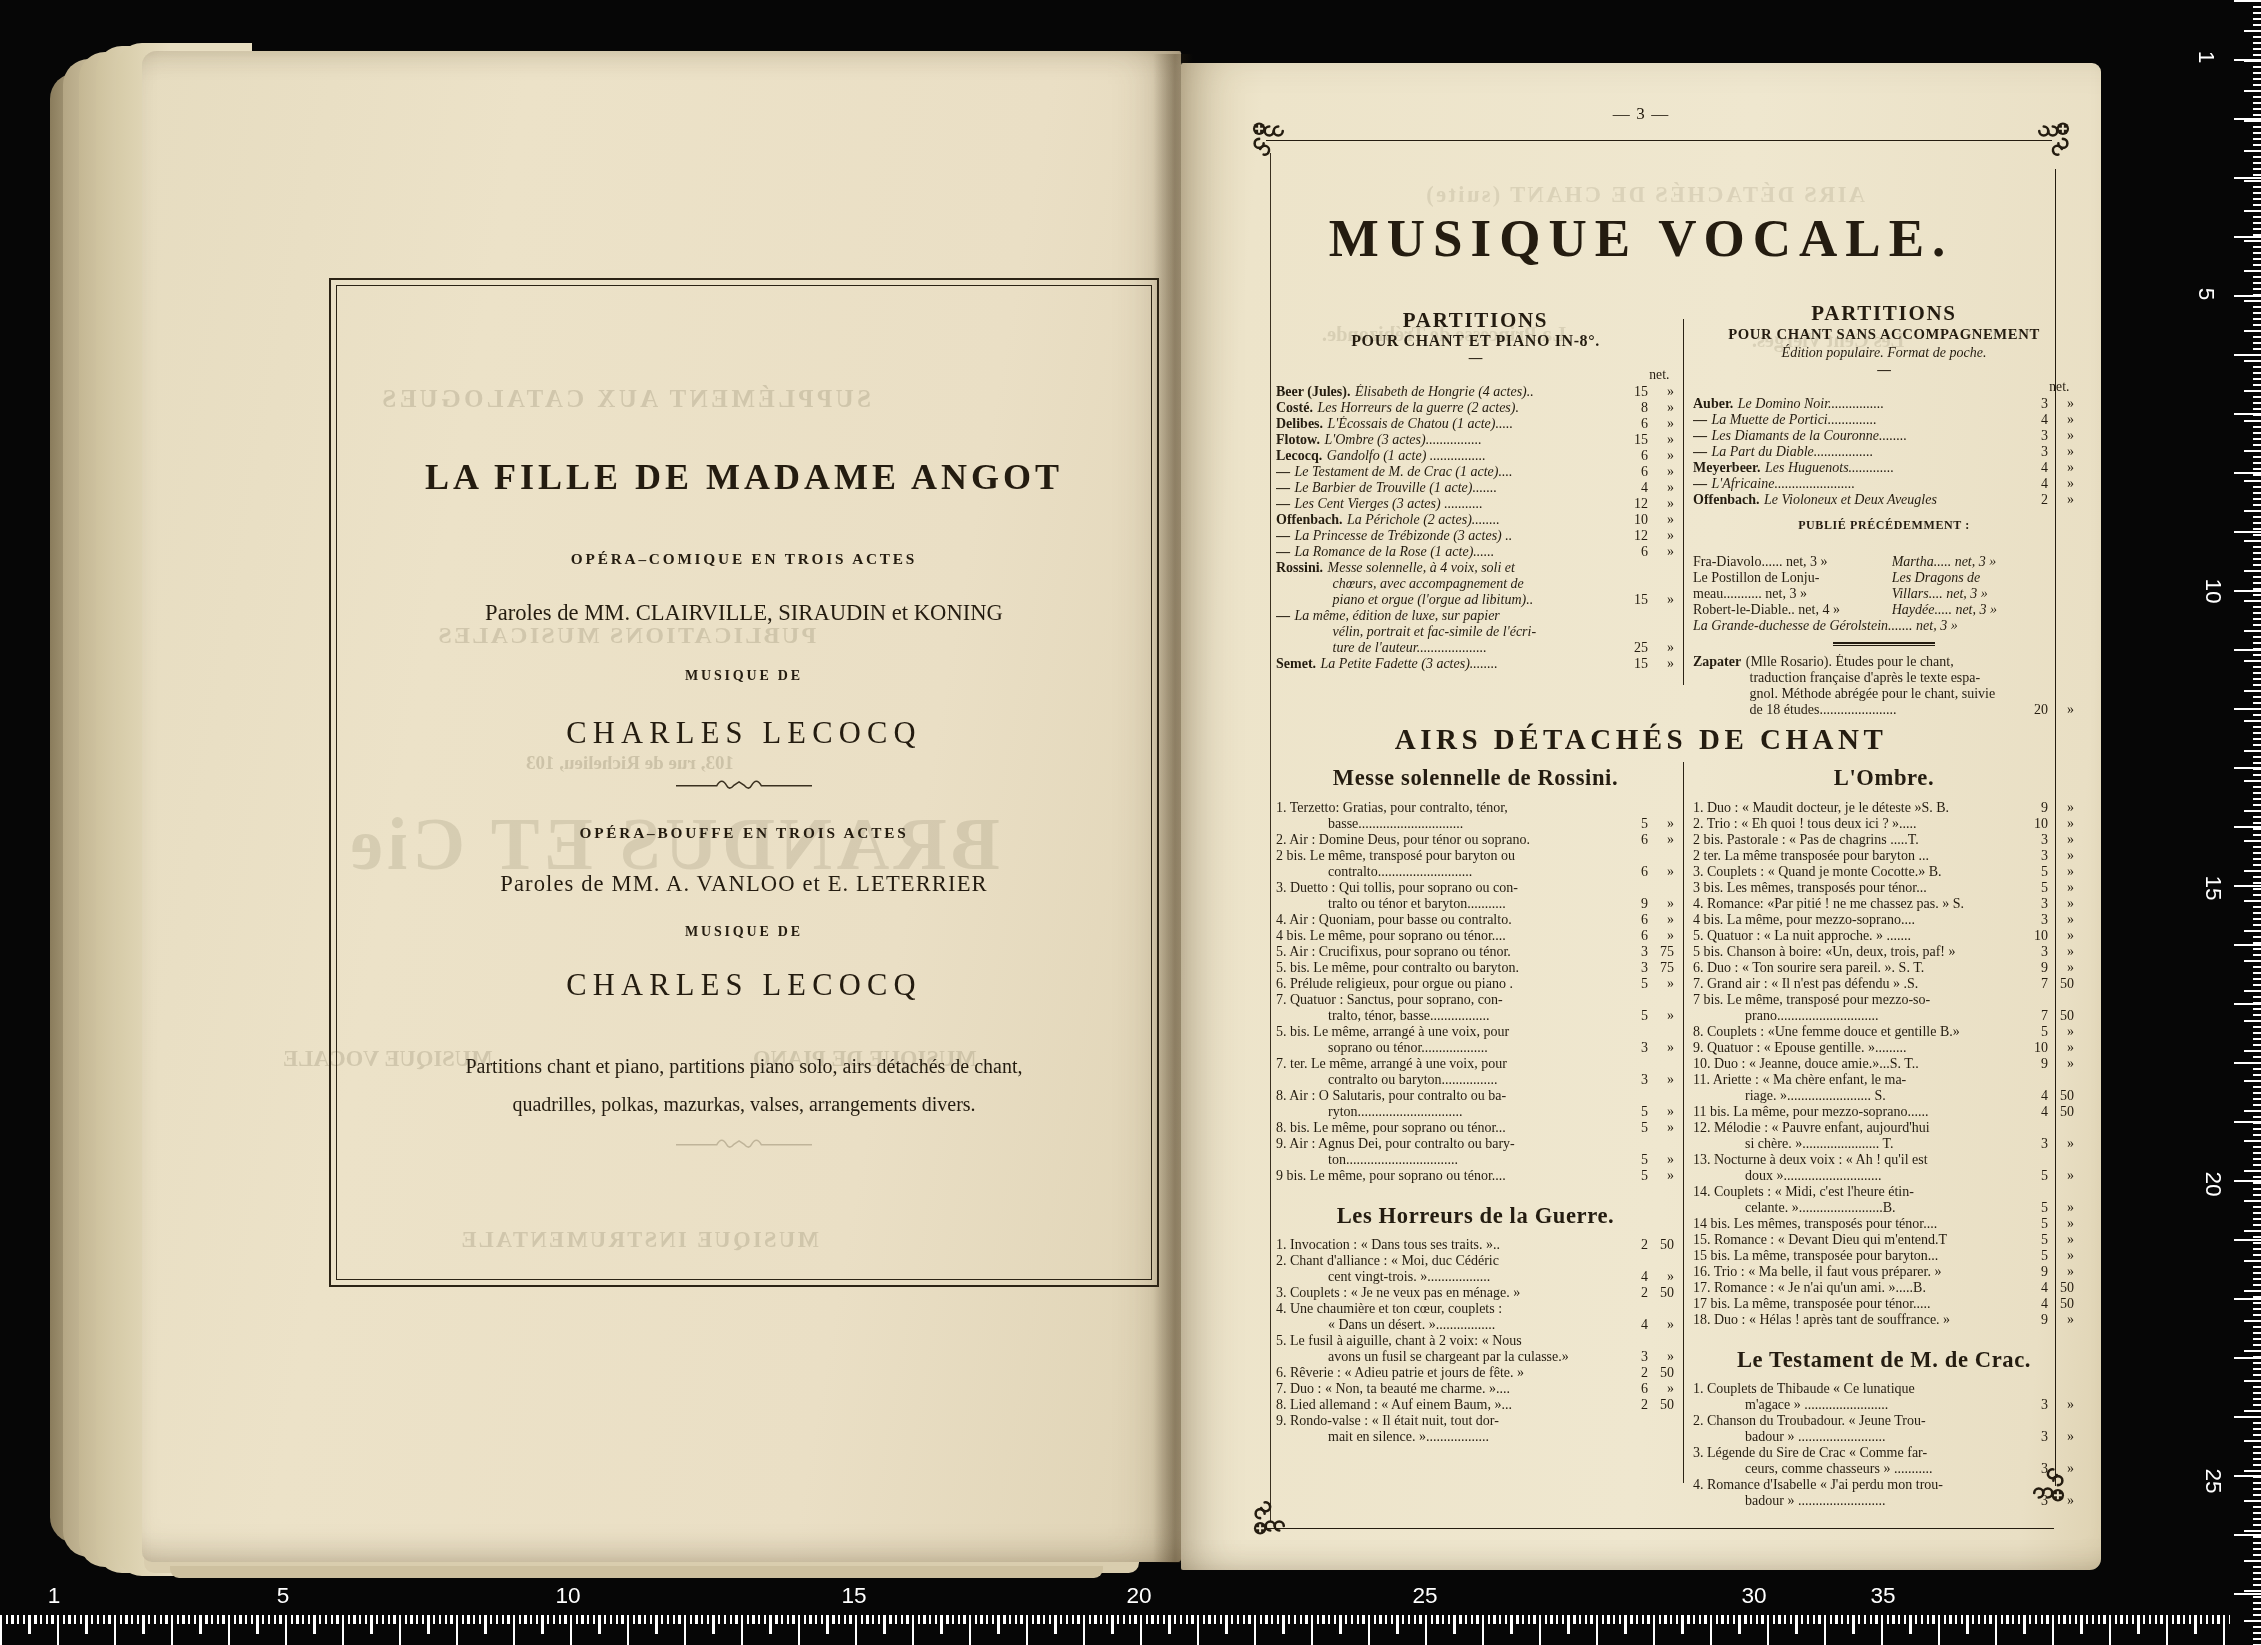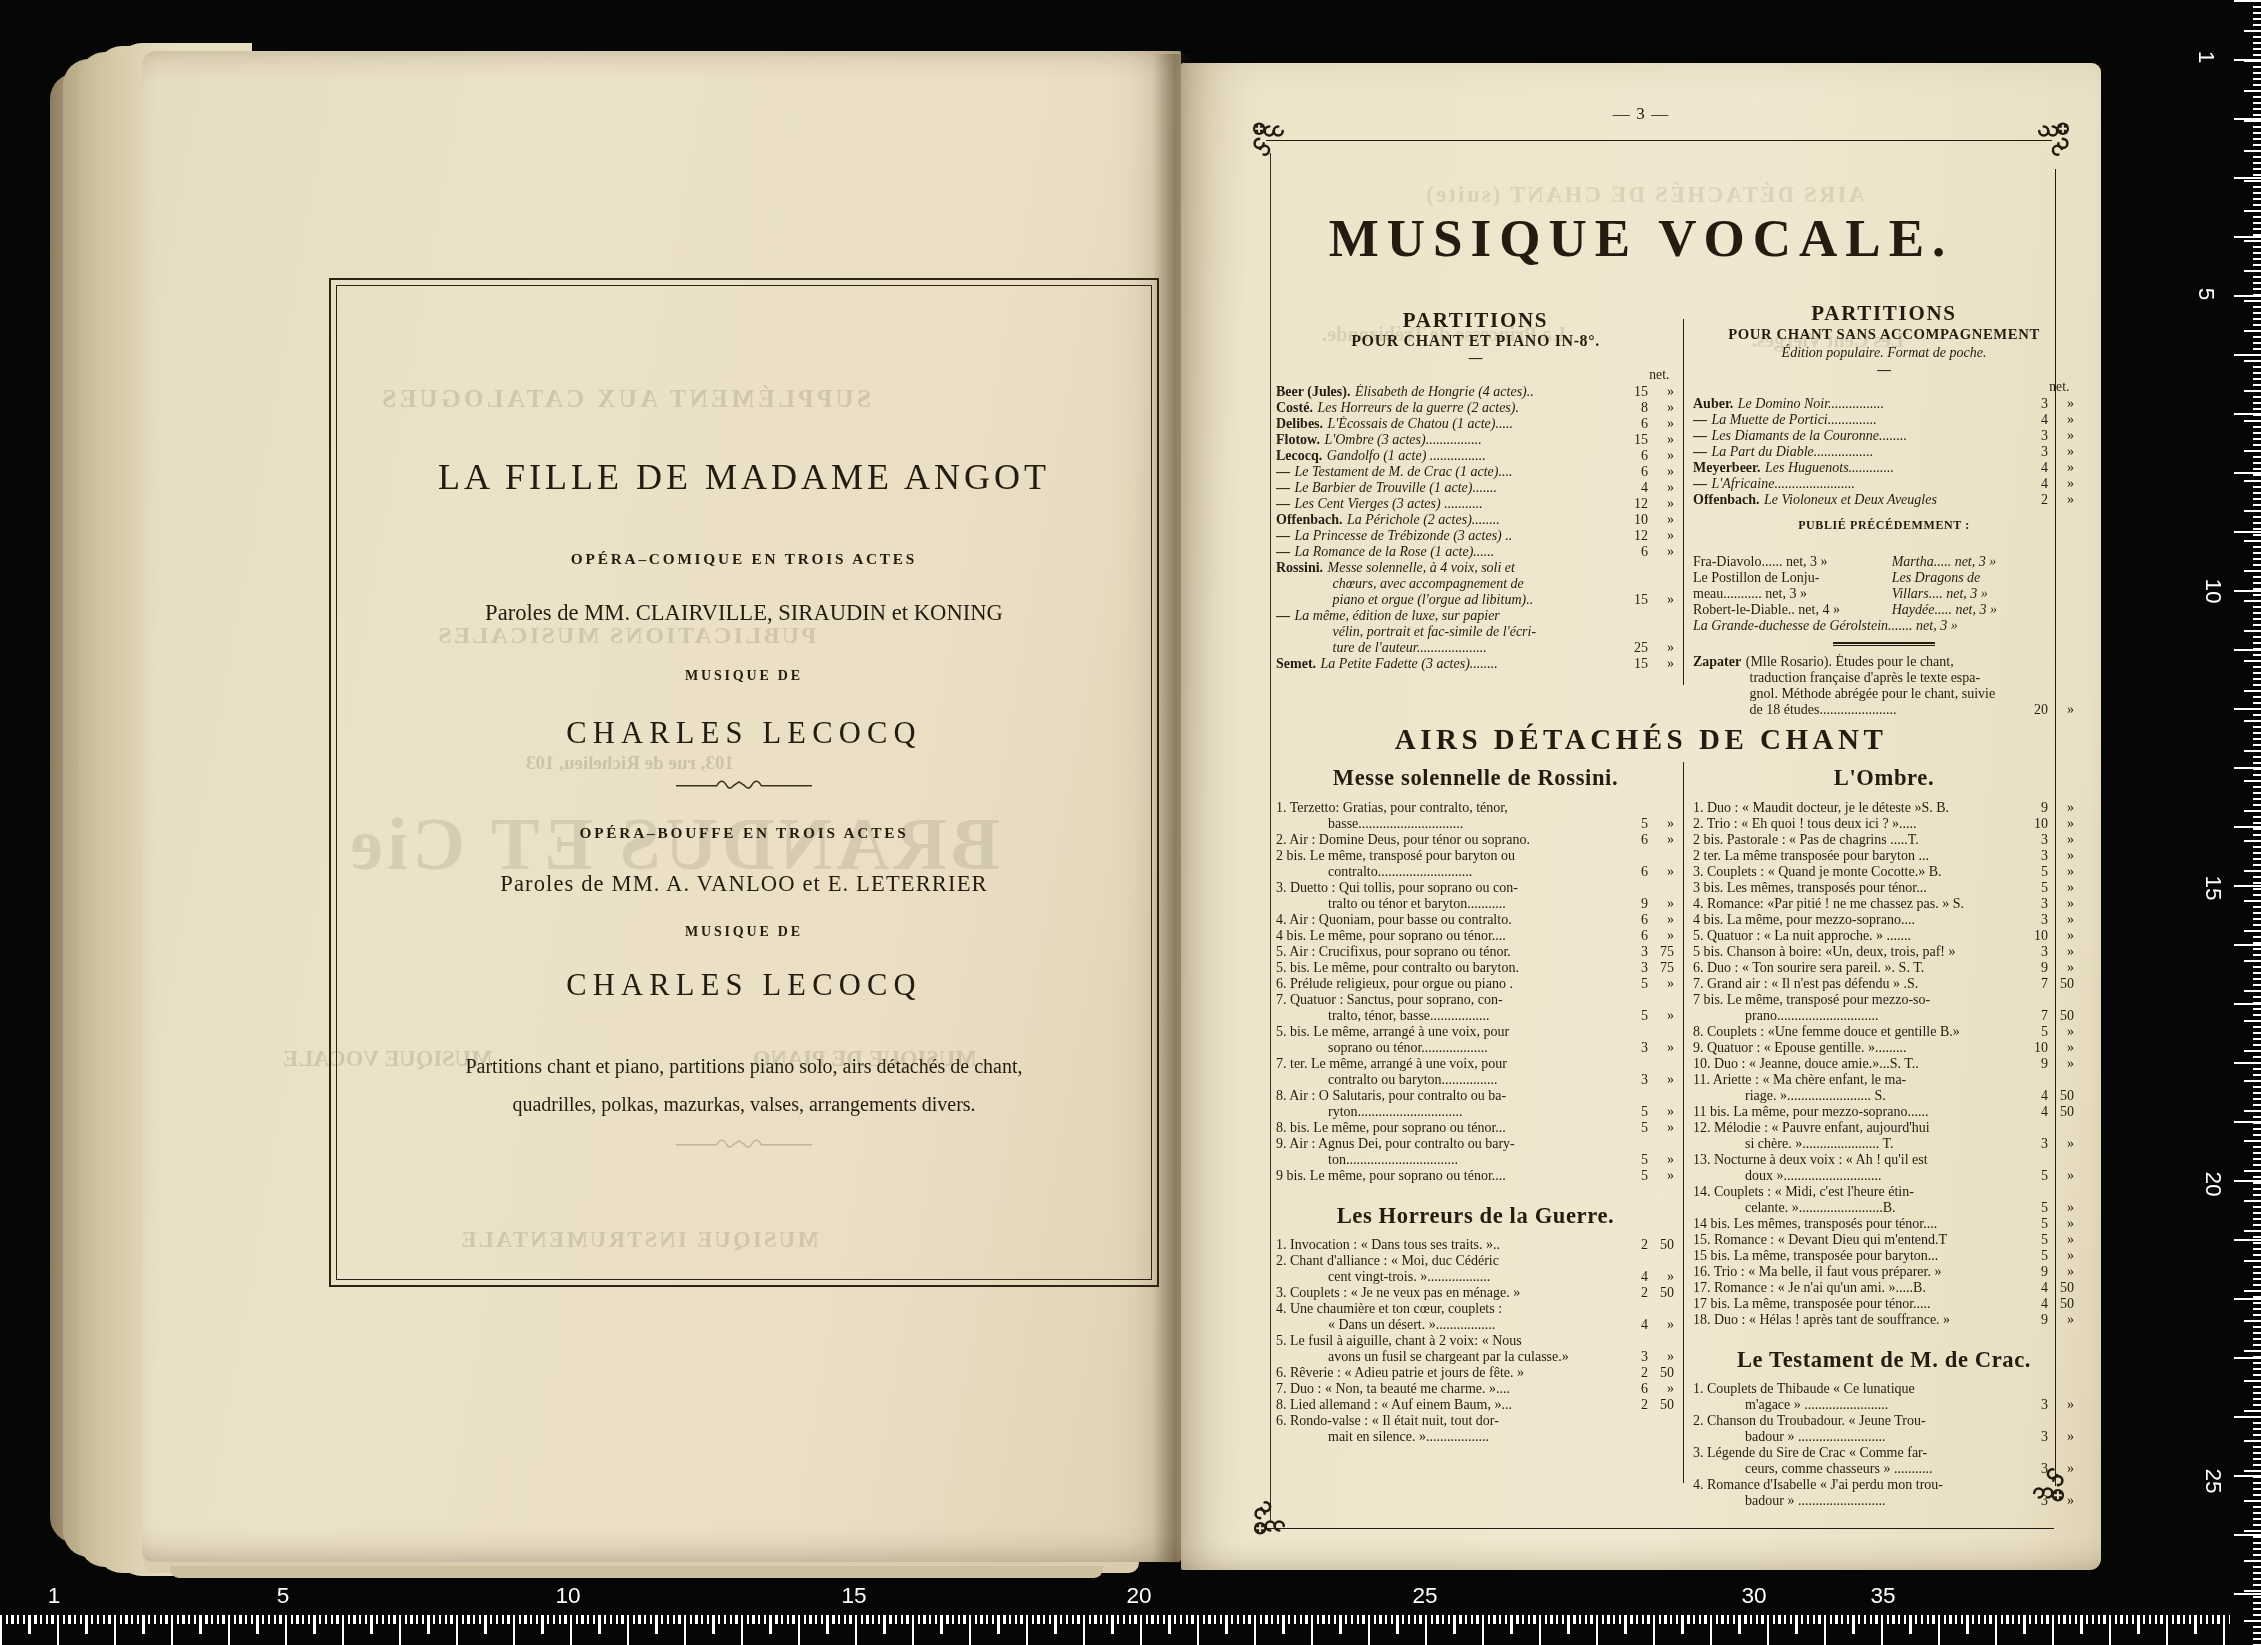--- a/index.html
+++ b/index.html
@@ -27,21 +27,21 @@
     box-shadow:inset 34px 0 51px -31px rgba(80,60,30,.5), inset 0 -20px 31px -22.6px rgba(90,70,40,.3);}
   .gutter{position:absolute;left:1153px;top:54px;width:40px;height:1509px;
     background:linear-gradient(90deg,rgba(60,45,20,0) 0%,rgba(60,45,20,.35) 55%,rgba(60,45,20,0) 100%);}
 
   
   .ghost{position:absolute;transform:scaleX(-1);color:#8d8468;opacity:.28;white-space:nowrap;font-weight:bold;}
 
   
   .angot-box{position:absolute;left:187px;top:227px;width:826px;height:1005px;border:2.3px solid #2b2315;}
   .angot-inner{position:absolute;left:5.1px;top:5.1px;right:5.1px;bottom:5.1px;border:1.1px solid #2b2315;text-align:center;}
-  .t-angot{margin-top:170px;font-size:36px;font-weight:normal;letter-spacing:4px;}
+  .t-angot{margin-top:170px;font-size:36px;font-weight:bold;letter-spacing:4px;}
   .t-sub{margin-top:52px;font-size:15.3px;letter-spacing:2.8px;font-weight:bold;}
   .t-paroles{margin-top:32px;font-size:22.6px;}
   .t-musde{margin-top:42px;font-size:14px;letter-spacing:2.8px;font-weight:bold;}
   .t-lecocq{margin-top:32px;font-size:30.5px;letter-spacing:6.2px;}
   .squig{display:block;margin:29px auto 0;width:136px;height:11.3px;}
   .t-girofle{margin-top:27px;font-size:42px;font-weight:bold;letter-spacing:3.4px;}
   .t-sub2{margin-top:33px;font-size:15.3px;letter-spacing:2.8px;font-weight:bold;}
   .t-paroles2{margin-top:29px;font-size:22.6px;letter-spacing:1.1px;}
   .t-musde2{margin-top:27px;font-size:14px;letter-spacing:2.8px;font-weight:bold;}
   .t-lecocq2{margin-top:28px;font-size:30.5px;letter-spacing:6.2px;}
@@ -654,21 +654,21 @@
             <span class="ct">»</span>
           </div>
 
           <div class="row">
             <span class="txt">8. Lied allemand : « Auf einem Baum, »...</span>
             <span class="fr">2</span>
             <span class="ct">50</span>
           </div>
 
           <div class="row">
-            <span class="txt">6. Rondo-valse : « Il était nuit, tout dor-</span>
+            <span class="txt">9. Rondo-valse : « Il était nuit, tout dor-</span>
             <span class="fr"></span>
             <span class="ct"></span>
           </div>
 
           <div class="row cont">
             <span class="txt">mait en silence. »..................</span>
             <span class="fr"></span>
             <span class="ct"></span>
           </div>
         </div>

